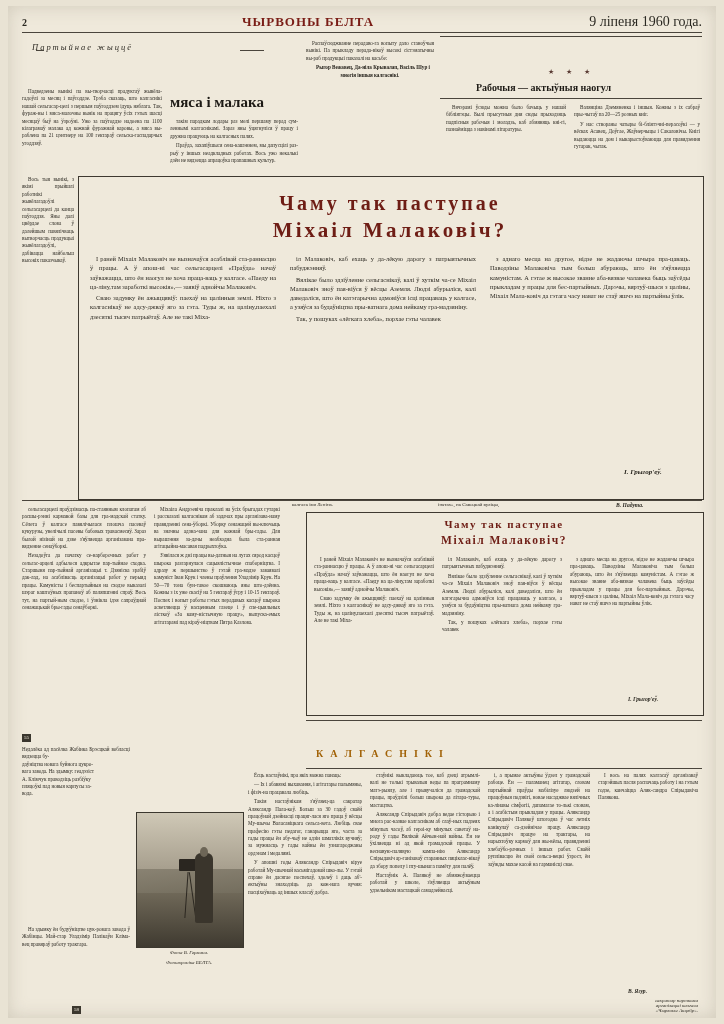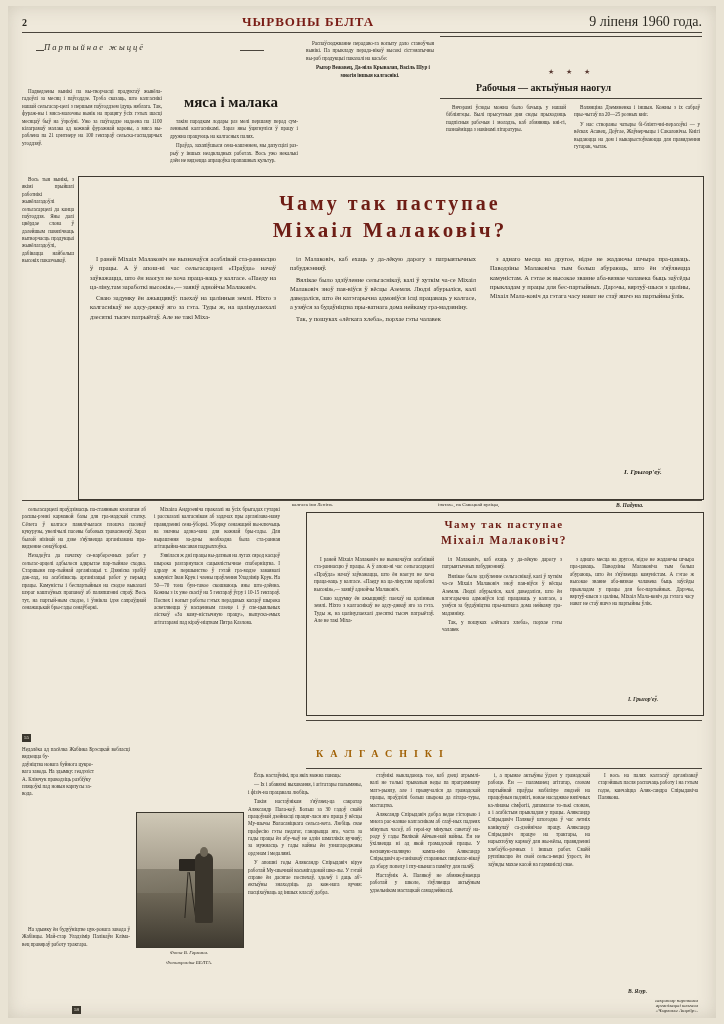--- a/index.html
+++ b/index.html
@@ -247,25 +247,25 @@
 <div class="page">
   <div class="paper">
 
     <div class="masthead">
       <span class="page-no">2</span>
       <span class="title">ЧЫРВОНЫ БЕЛТА</span>
       <span class="date">9 ліпеня 1960 года.</span>
     </div>
     <div class="rule" style="left:14px;top:26px;width:680px;height:1px;"></div>
 
-    <div class="sec-label" style="left:36px;top:36px;">Партыйнае жыццё</div>
+    <div class="sec-label" style="left:24px;top:36px;">Партыйнае жыццё</div>
     <div class="rule" style="left:28px;top:44px;width:8px;height:1px;"></div>
     <div class="rule" style="left:232px;top:44px;width:24px;height:1px;"></div>
 
-    <div class="hdr-myasa" style="left:176px;top:88px;">мяса і малака</div>
+    <div class="hdr-myasa" style="left:162px;top:88px;">мяса і малака</div>
 
     <div class="rule" style="left:432px;top:30px;width:262px;height:1px;"></div>
     <div class="stars" style="left:540px;top:62px;">★ ★ ★</div>
     <div class="hdr-rab" style="left:468px;top:76px;">Рабочыя — актыўныя наогул</div>
     <div class="rule" style="left:432px;top:92px;width:262px;height:1px;"></div>
 
     <div class="col" style="left:14px;top:82px;width:140px;height:88px;">
       <p>Падведзены вынікі па вы-творчасці прадуктаў жывёла-гадоўлі за месяц і паўгоддзе. Трэба сказаць, што калгаснікі нашай сельгасар-целі з першым паўгоддзем ідуць няблага. Так, фураж-ны і мяса-малочны вынік на працягу ўсіх гэтых шасці месяцаў быў на ўзроўні. Ужо за паўгоддзе надоена па 1100 кілаграмаў малака ад кожнай фуражнай каровы, а мяса вы-раблена па 21 цэнтнеру на 100 гектараў сельска-гаспадарчых угоддзяў.</p>
     </div>
     <div class="col" style="left:162px;top:112px;width:128px;height:58px;">

